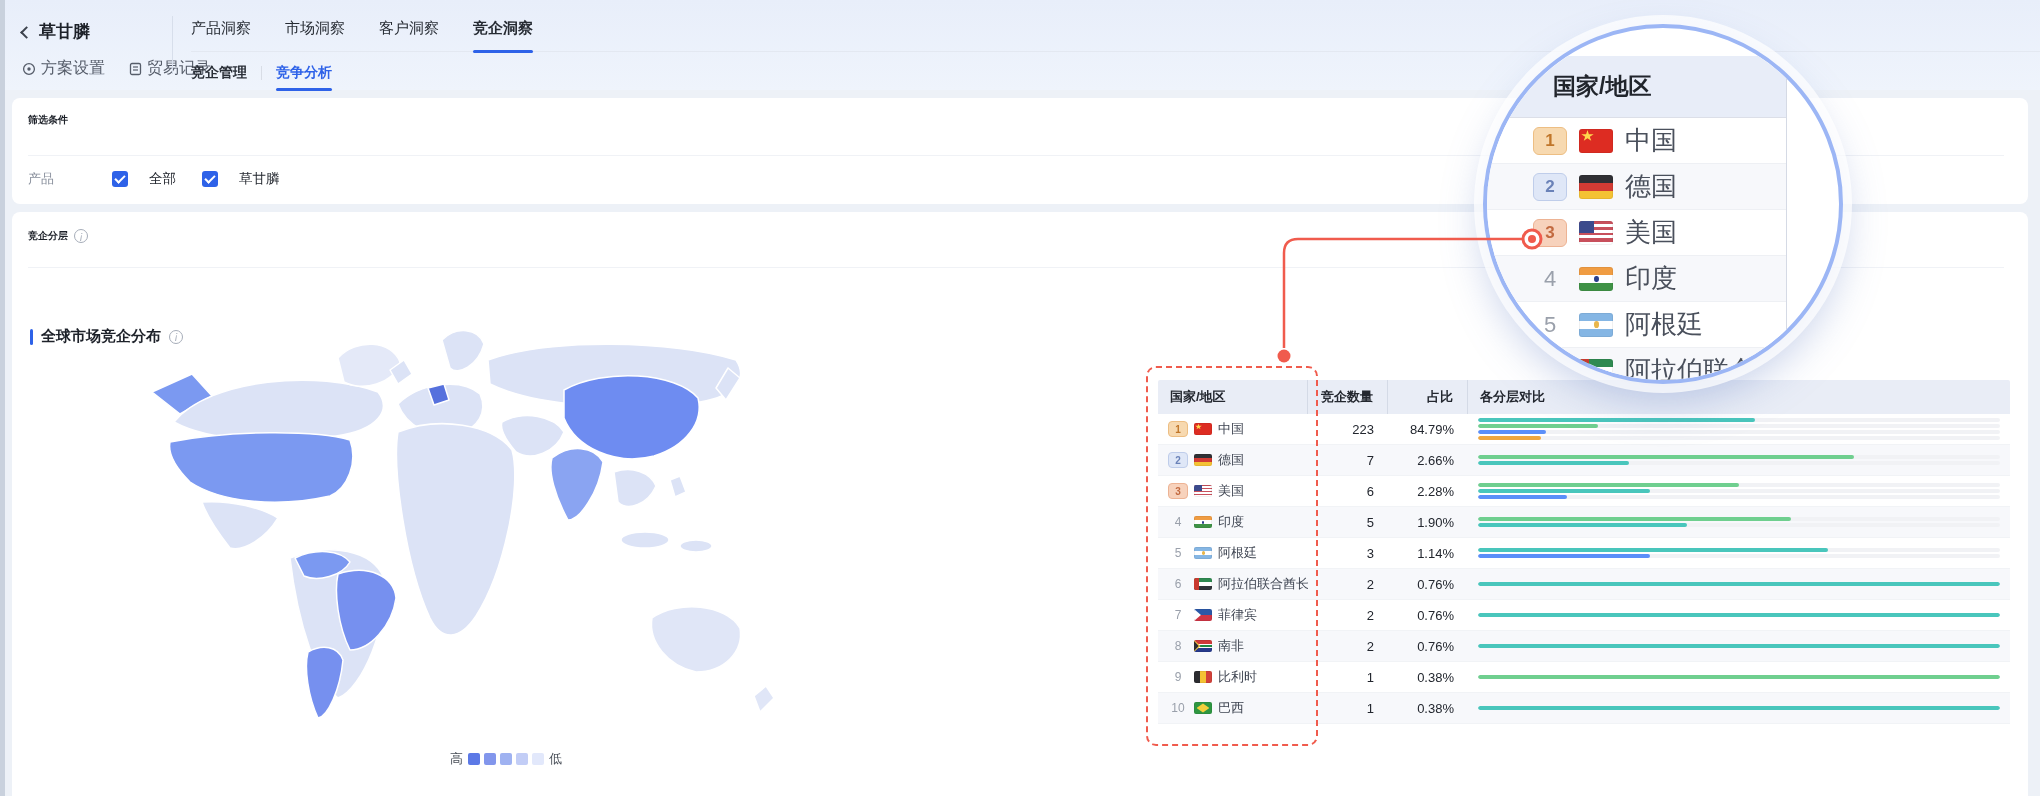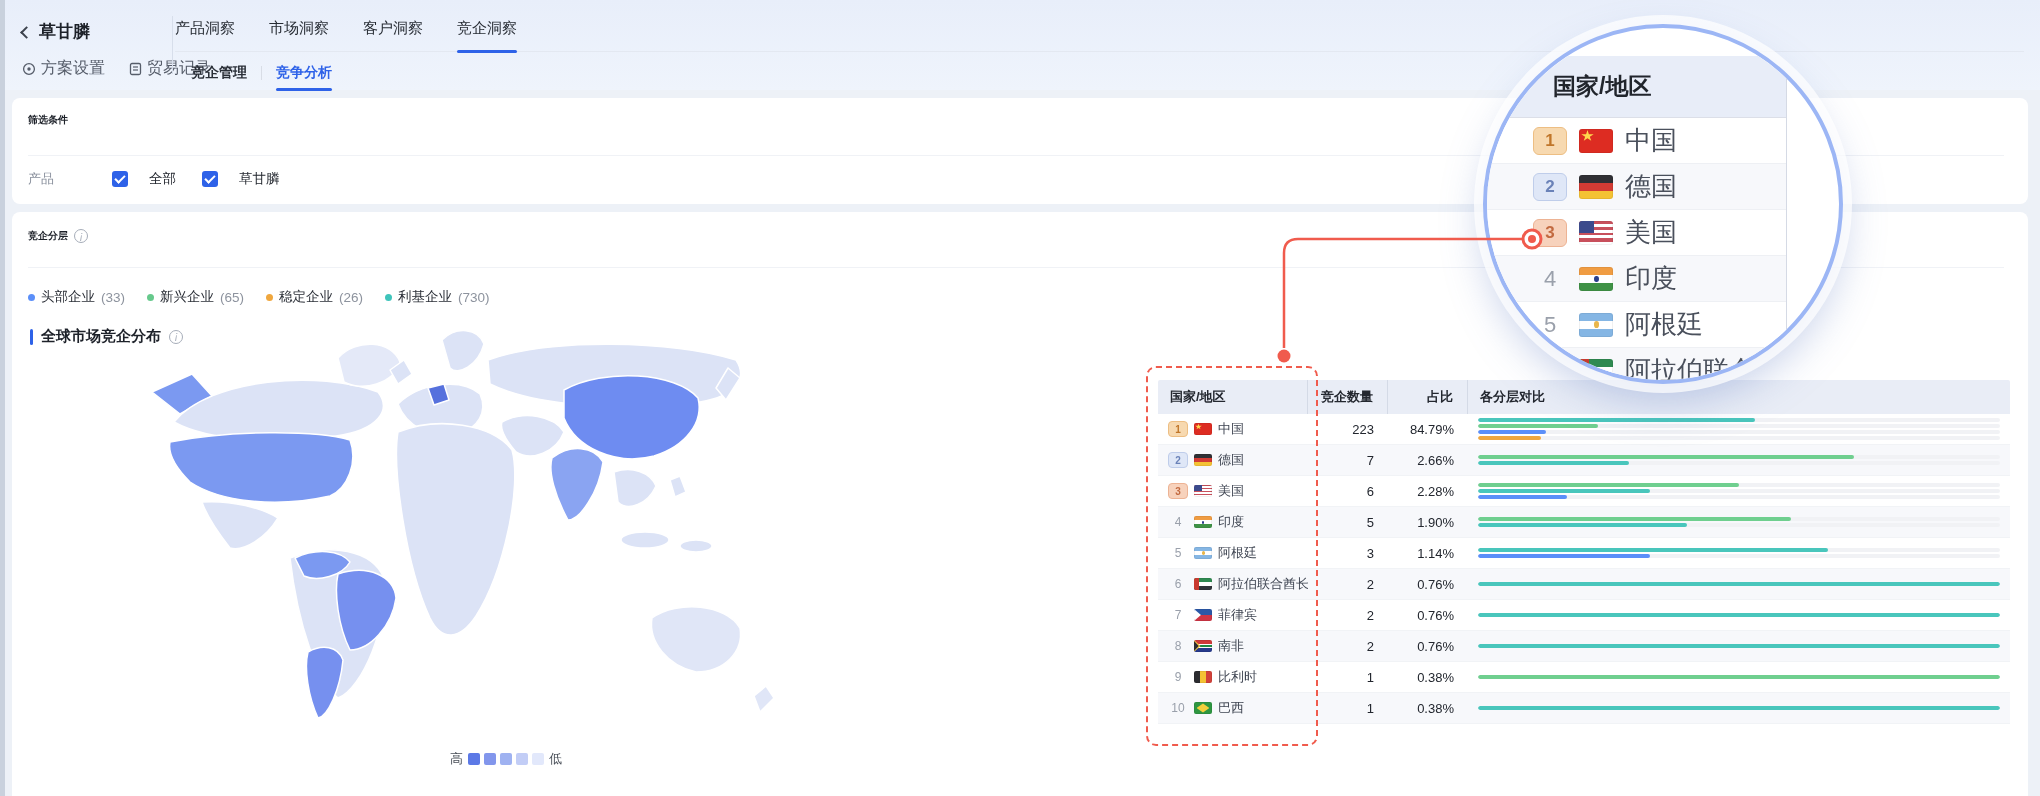--- a/index.html
+++ b/index.html
@@ -13,24 +13,24 @@
        background:linear-gradient(180deg,#e8eefa 0%,#eff4fc 100%);}
   .back-wrap{position:absolute;left:17px;top:20px;display:flex;align-items:center;gap:8px;cursor:pointer;}
   .chev{width:9px;height:9px;border-left:2px solid #3c424d;border-bottom:2px solid #3c424d;
         transform:rotate(45deg);margin-top:1px;}
   .hdr-title{font-size:17px;font-weight:bold;color:#1d2129;}
   .hdr-actions{position:absolute;left:17px;top:58px;display:flex;gap:24px;}
   .hdr-action{display:flex;align-items:center;gap:5px;font-size:16px;color:#565d6a;cursor:pointer;}
   .hdr-action svg{display:block;}
   .hdr-divider{position:absolute;left:167px;top:16px;width:1px;height:58px;background:#d7deeb;}
 
-  .main-tabs{position:absolute;left:170px;top:0;width:1849px;height:52px;display:flex;gap:34px;
+  .main-tabs{position:absolute;left:186px;top:0;width:1849px;height:52px;display:flex;gap:34px;
              align-items:flex-end;padding-bottom:11px;border-bottom:1px solid #e3e8f1;}
   .tab{font-size:15px;color:#262b33;cursor:pointer;position:relative;padding-bottom:2px;}
-  .tab.active{font-weight:normal;}
+  .tab.active{font-weight:bold;}
   .tab.active::after{content:"";position:absolute;left:0;right:0;bottom:-13px;height:3px;
                      border-radius:2px;background:#2e62e8;}
   .sub-tabs{position:absolute;left:186px;top:56px;height:34px;display:flex;align-items:center;gap:14px;}
   .subtab{font-size:14px;color:#2a2f38;font-weight:bold;cursor:pointer;position:relative;}
   .subtab.active{color:#2e62e8;}
   .subtab.active::after{content:"";position:absolute;left:50%;transform:translateX(-50%);
                         bottom:-9px;width:100%;height:3px;border-radius:2px;background:#2e62e8;}
   .subtab-sep{width:1px;height:14px;background:#d8dde6;}
 
   
@@ -204,42 +204,20 @@
       </label>
     </div>
   </section>
 
   <section class="panel panel-analysis">
     <h2>
       <span>竞企分层</span>
       <i class="info-icon"></i>
     </h2>
     <div class="panel-divider"></div>
-    <div class="legend" id="legend">
-        <span class="legend-item">
-          <i class="dot" style="background: rgb(91, 143, 249);"></i>
-          <b>头部企业</b>
-          <em>(33)</em>
-        </span>
-        <span class="legend-item">
-          <i class="dot" style="background: rgb(102, 201, 140);"></i>
-          <b>新兴企业</b>
-          <em>(65)</em>
-        </span>
-        <span class="legend-item">
-          <i class="dot" style="background: rgb(240, 167, 62);"></i>
-          <b>稳定企业</b>
-          <em>(26)</em>
-        </span>
-        <span class="legend-item">
-          <i class="dot" style="background: rgb(63, 196, 187);"></i>
-          <b>利基企业</b>
-          <em>(730)</em>
-        </span>
-      </div>
     <div class="section-title">
       <span class="bluebar"></span>
       <span>全球市场竞企分布</span>
       <i class="info-icon"></i>
     </div>
 
     <svg id="world-map" width="660" height="420" viewBox="0 0 660 420">
       <g stroke="#ffffff" stroke-width="1.5" stroke-linejoin="round">
         <path fill="#7b99f1" d="M12,62 L52,44 L72,66 L40,84 Z"></path>
         <path fill="#dce3f6" d="M34,92 C70,48 180,40 238,62 C252,80 238,100 196,106 C140,114 70,112 34,92 Z"></path>

